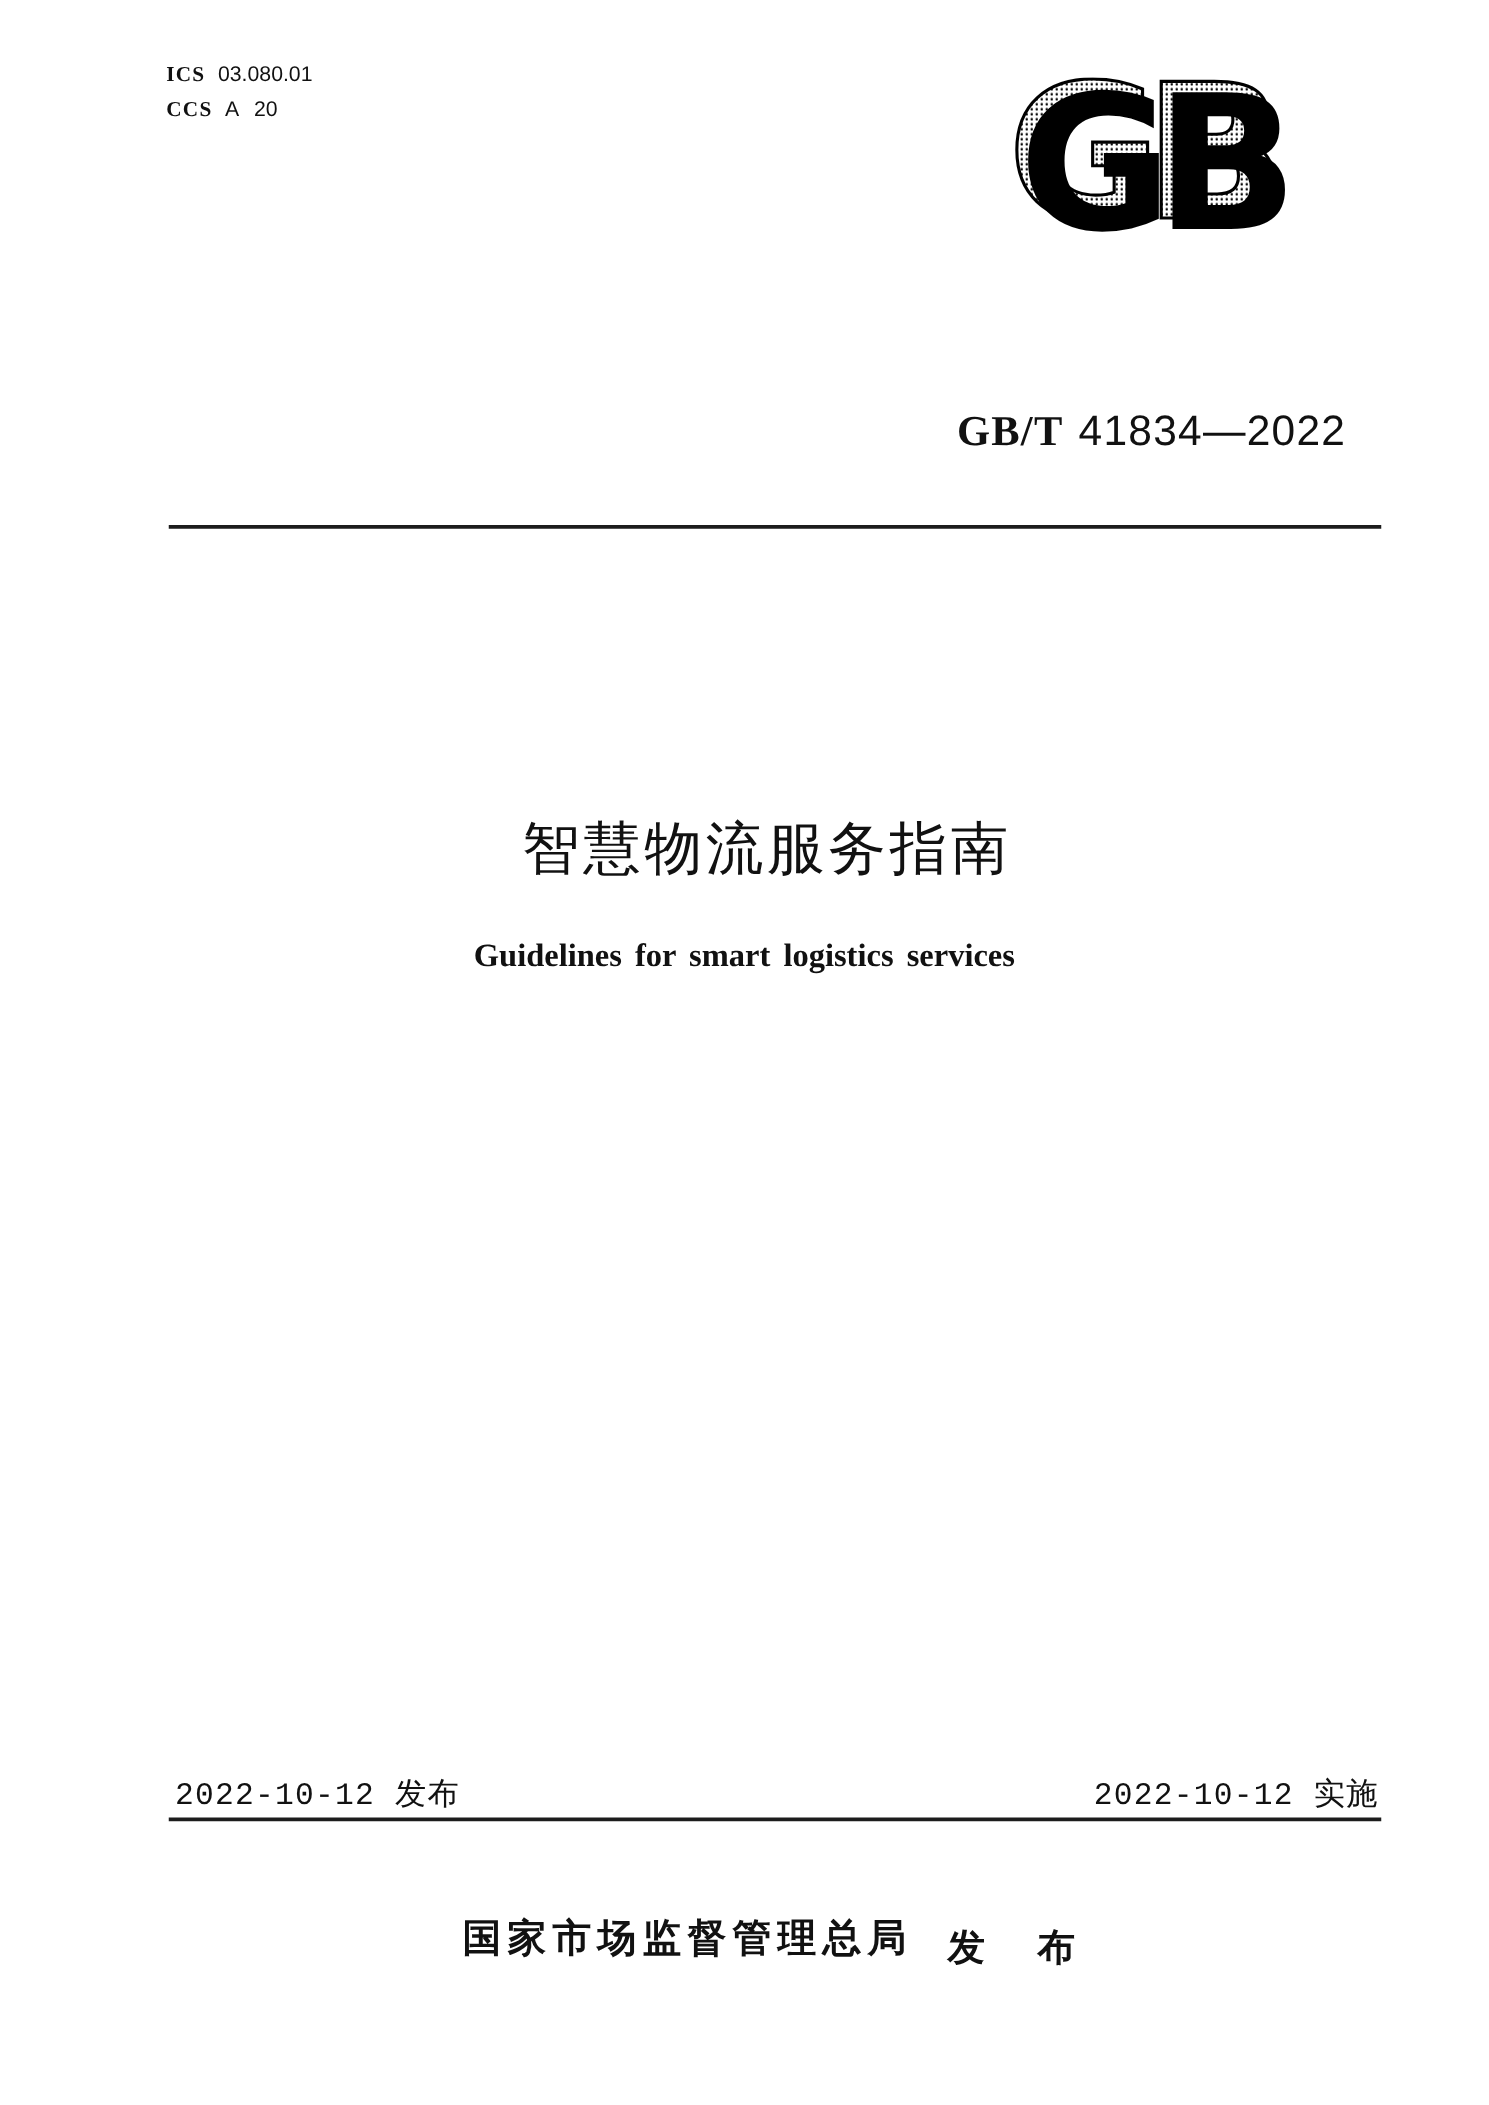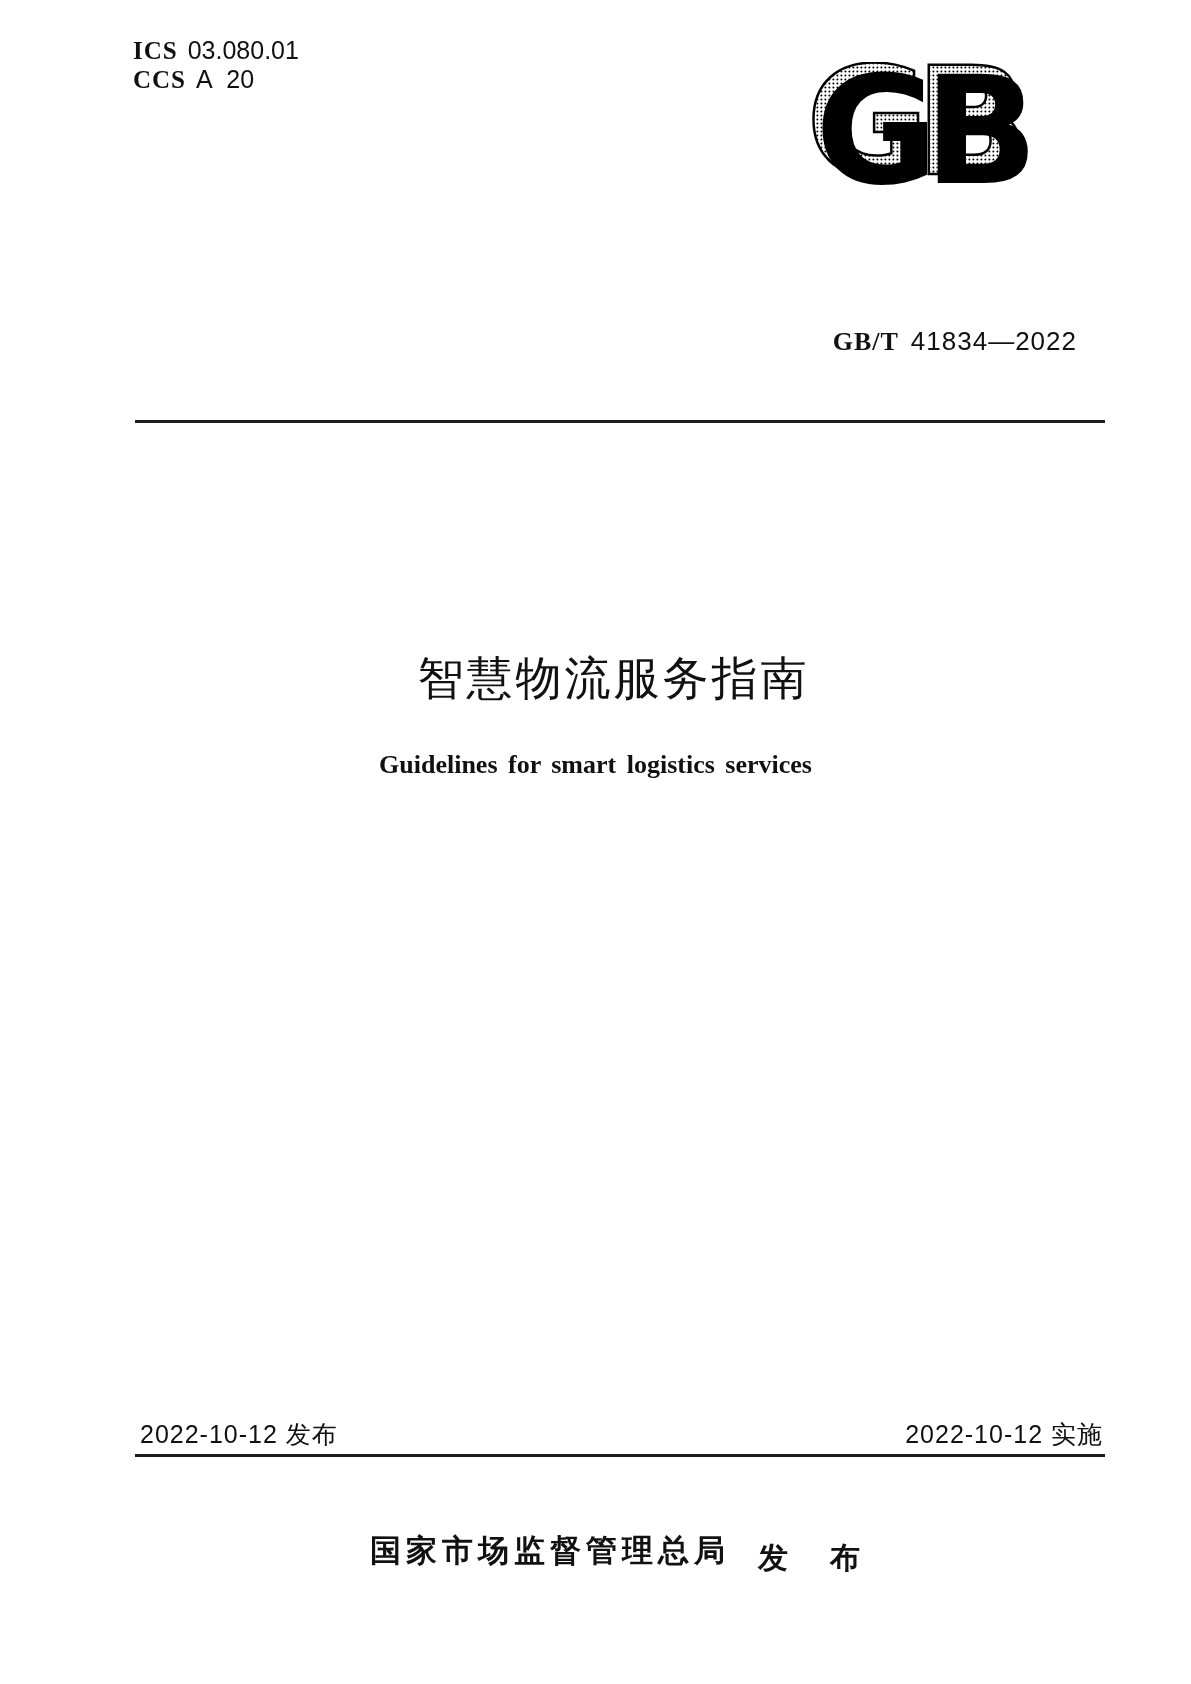--- a/index.html
+++ b/index.html
@@ -15,22 +15,22 @@
     background: #ffffff;
     overflow: hidden;
     color: #111;
     font-family: "Liberation Serif", serif;
   }
 
   
   .ics-block {
     position: absolute;
     left: 133px;
-    top: 36px;
-    font-size: 25px;
+    top: 46px;
+    font-size: 17px;
     line-height: 28px;
     white-space: nowrap;
   }
   .ics-row { display: block; }
   .code-label {
     font-family: "Liberation Serif", serif;
     font-weight: bold;
     letter-spacing: 1px;
   }
   .code-value {
@@ -58,21 +58,21 @@
     letter-spacing: 33px;
     white-space: nowrap;
     font-family: "Liberation Serif", serif;
   }
 
   
   .standard-code {
     position: absolute;
     top: 326px;
     right: 114px;
-    font-size: 26px;
+    font-size: 34px;
     white-space: nowrap;
   }
   .standard-code .prefix {
     font-family: "Liberation Serif", serif;
     font-weight: bold;
     letter-spacing: 1px;
   }
   .standard-code .number {
     font-family: "Liberation Sans", sans-serif;
     font-weight: 400;
@@ -113,21 +113,21 @@
     font-weight: bold;
     font-family: "Liberation Serif", serif;
     word-spacing: 4px;
   }
 
   
   .date {
     position: absolute;
     top: 1418px;
     font-size: 25px;
-    font-family: Liberation Sans, sans-serif;
+    font-family: Liberation Mono, monospace;
     white-space: nowrap;
     letter-spacing: 1px;
   }
   .date-issued { left: 140px; }
   .date-implemented { right: 88px; }
 
   
   .issuer-group {
     position: absolute;
     left: 370px;

